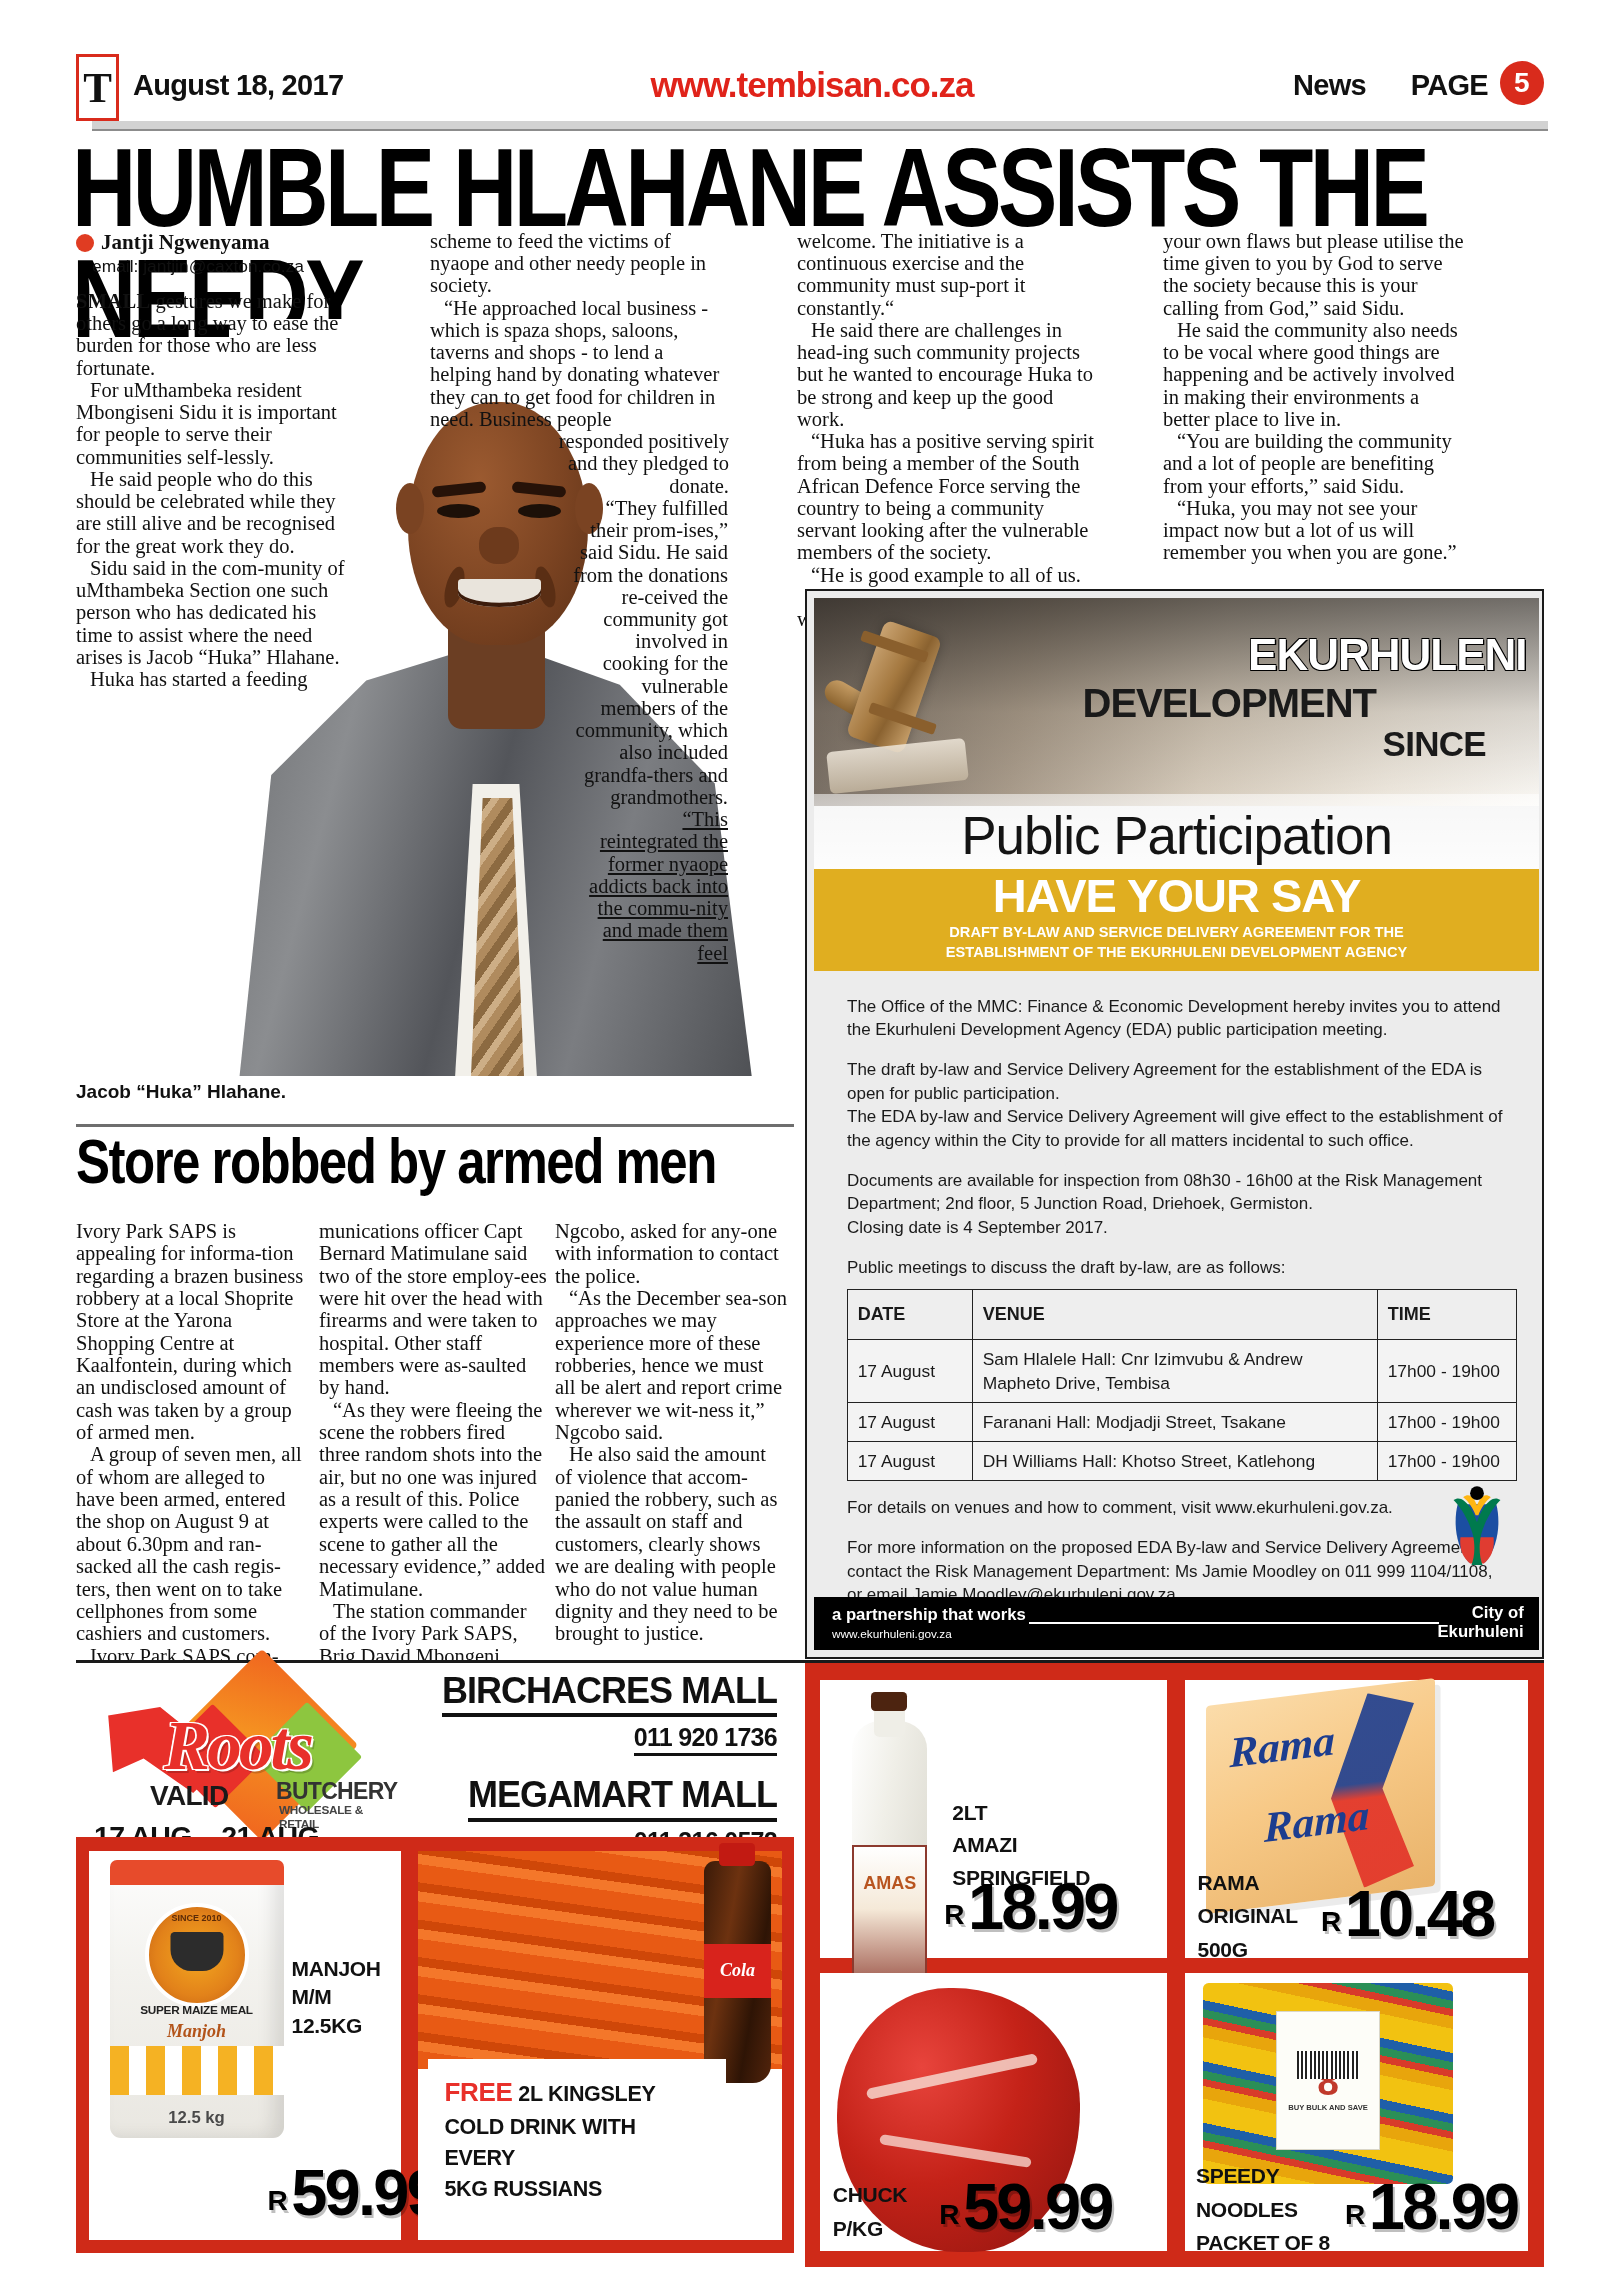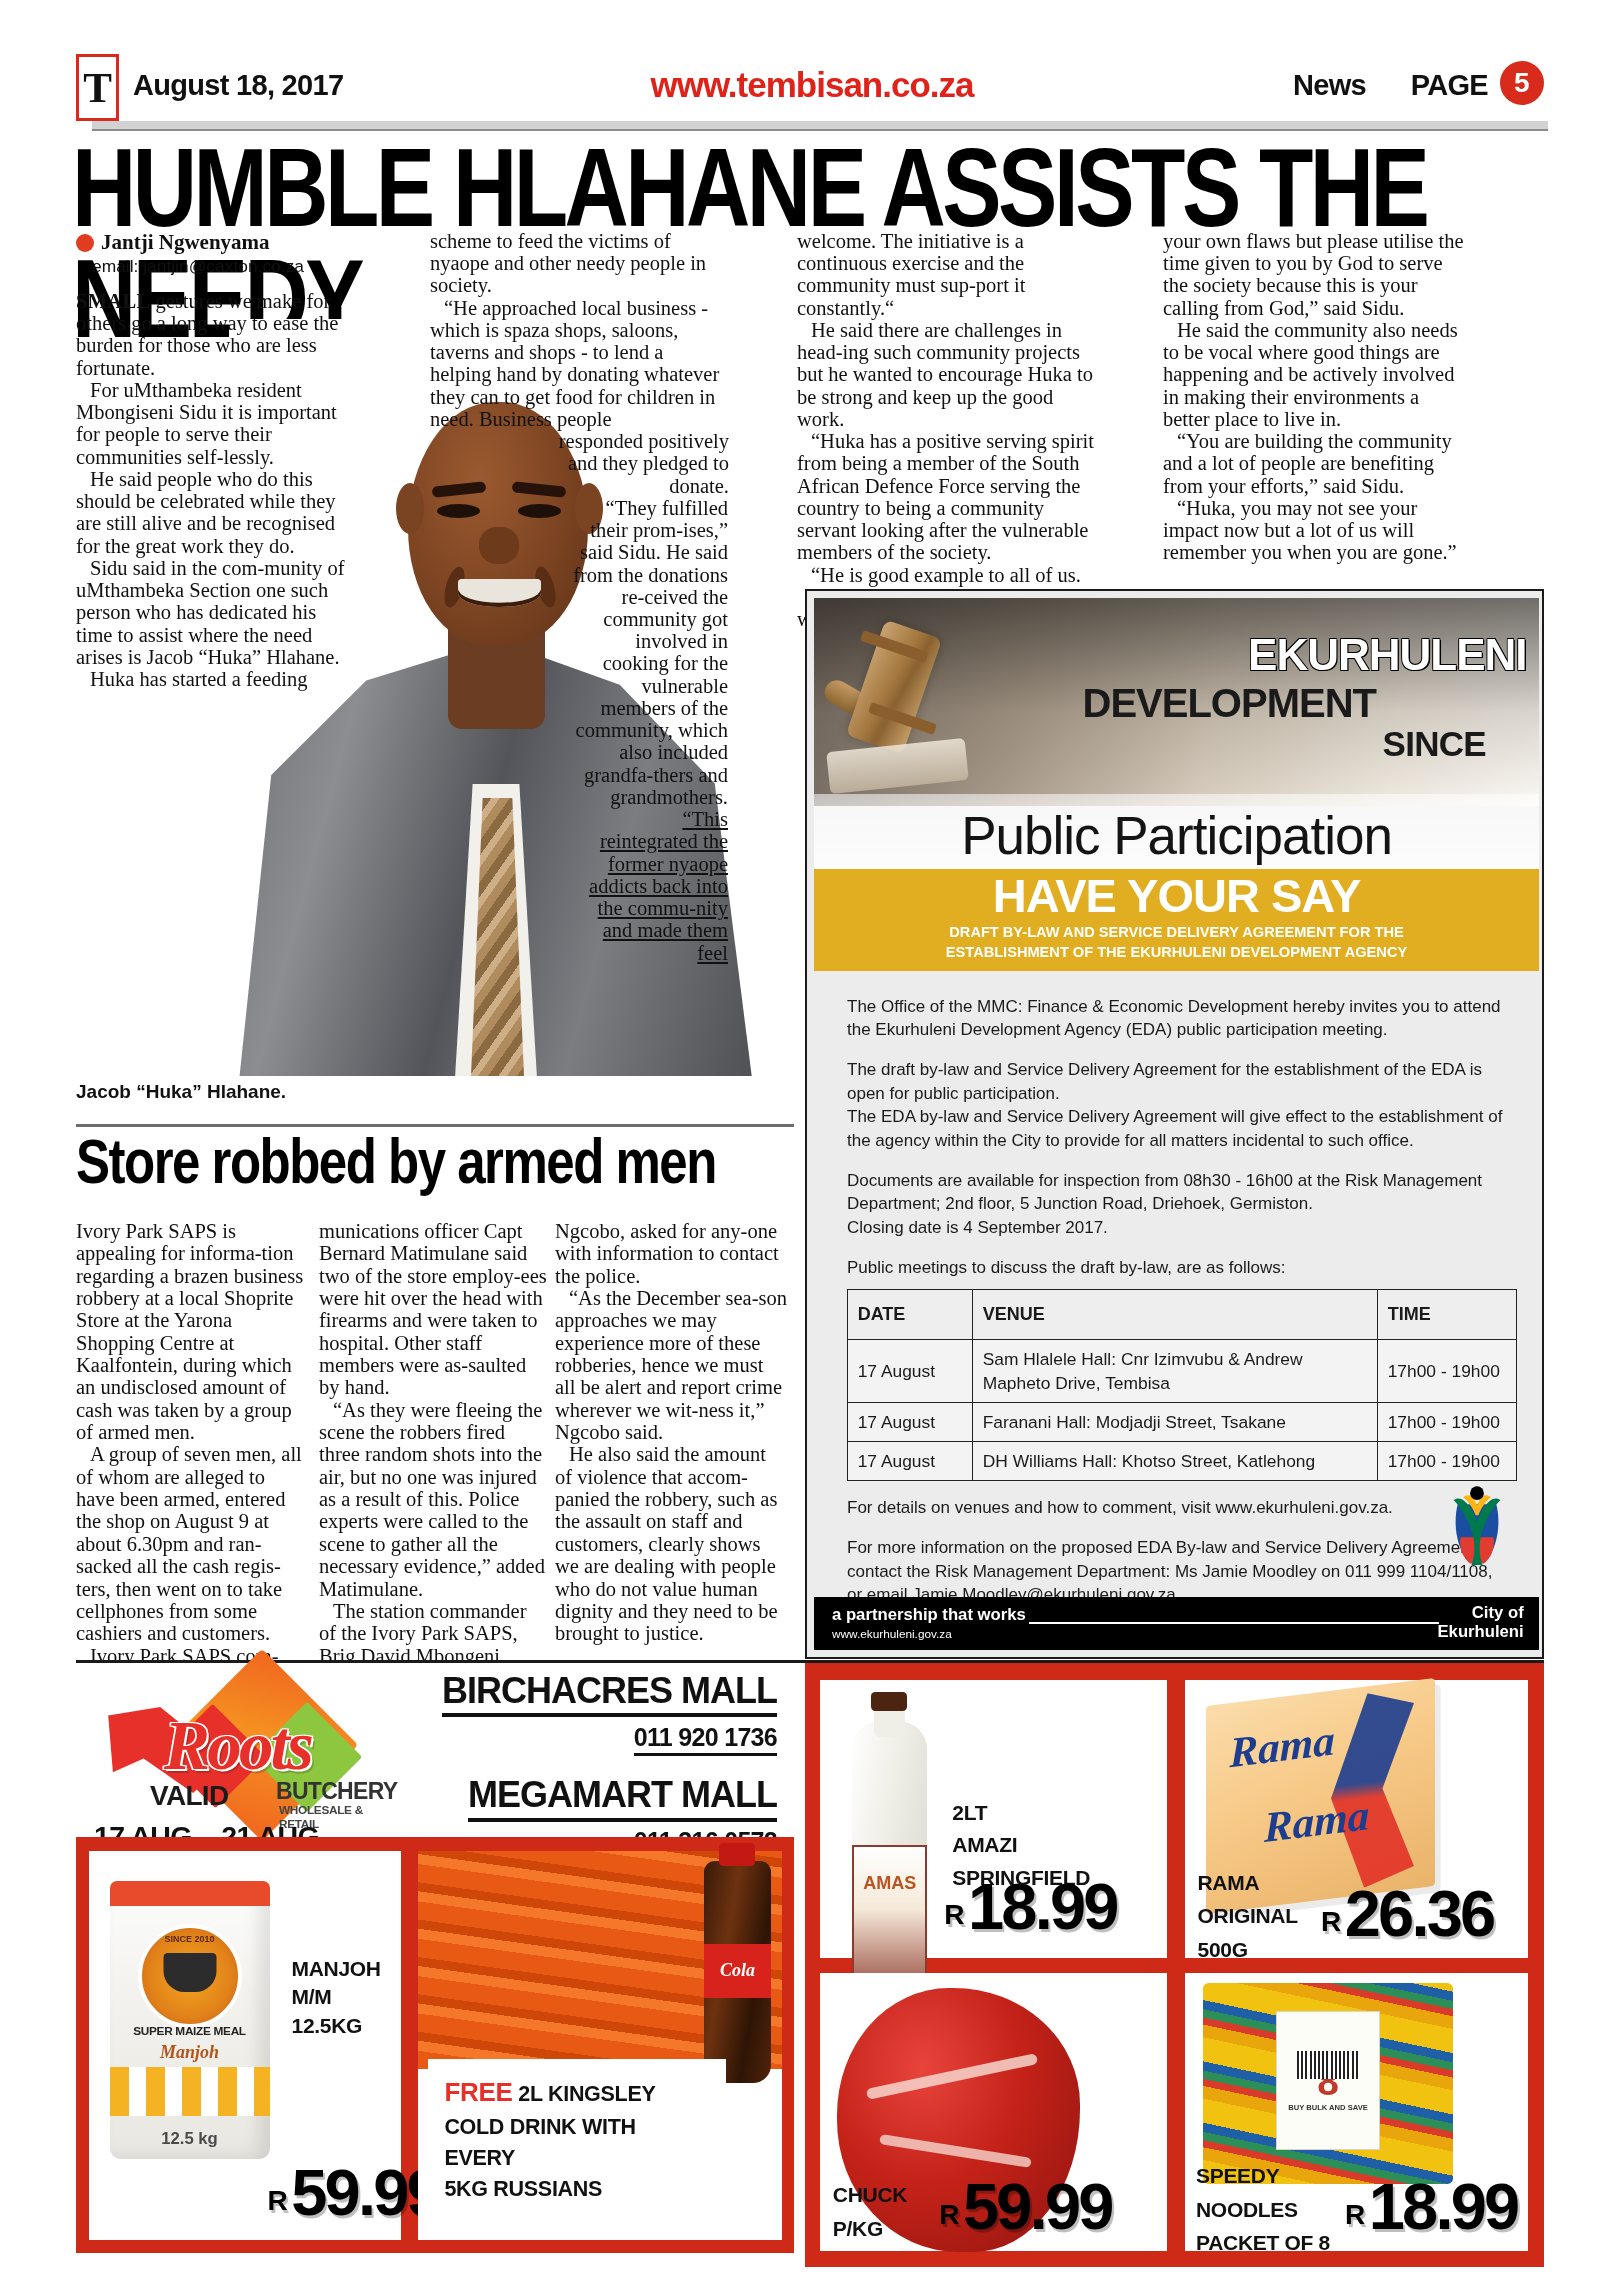--- a/index.html
+++ b/index.html
@@ -353,21 +353,21 @@
     position:absolute;
     font-family:"Liberation Sans", sans-serif; font-weight:bold;
     color:#000; letter-spacing:-2.8px;
     text-shadow: 2.1px 2.8px 0 rgba(0,0,0,.25);
   }
   .price .r { font-size:28px; letter-spacing:-0.7px; vertical-align:super; margin-right:4.2px; }
   .price .v { font-size:65px; }
 
   
   .img-maize {
-    position:absolute; left:21px; top:30px; width:160px; height:278px;
+    position:absolute; left:21px; top:9px; width:174px; height:278px;
     background:linear-gradient(180deg,#fdfdfd 0%,#f3f2ee 40%,#e9e7e1 100%);
     border-radius:7px 7px 11px 11px; overflow:hidden;
     box-shadow: inset -11px 0 16.7px rgba(0,0,0,.1);
   }
   .img-maize .bandtop { position:absolute; left:0; top:0; width:100%; height:25px; background:#e74b2b; }
   .img-maize .circle {
     position:absolute; left:50%; top:43px; transform:translateX(-50%);
     width:104px; height:104px; border-radius:50%;
     background:radial-gradient(circle,#f4a81f 0%,#e2821a 60%,#c25e12 100%);
     border:4.2px solid #fff;
@@ -754,21 +754,21 @@
       <div class="panel-inner" style="left:380px; top:16.7px; width:343px; height:278px;">
         <div class="img-rama">
           <div class="swirl"></div>
           <div class="w1">Rama</div>
           <div class="w2">Rama</div>
         </div>
         <div class="prod-label" style="left:12.5px; top:186px; white-space:pre-line; line-height:1.6;">RAMA
 ORIGINAL
 500G</div>
         <div class="price" style="left:136px; top:196px;">
-          <span class="r">R</span><span class="v">26.36</span>
+          <span class="r">R</span><span class="v">10.48</span>
         </div>
       </div>
 
       <div class="panel-inner" style="left:15.3px; top:310px; width:347px; height:278px;">
         <div class="img-chuck">
           <div class="fat1"></div>
           <div class="fat2"></div>
         </div>
         <div class="prod-label" style="left:12.5px; top:205px; white-space:pre-line; line-height:1.6;">CHUCK
 P/KG</div>

